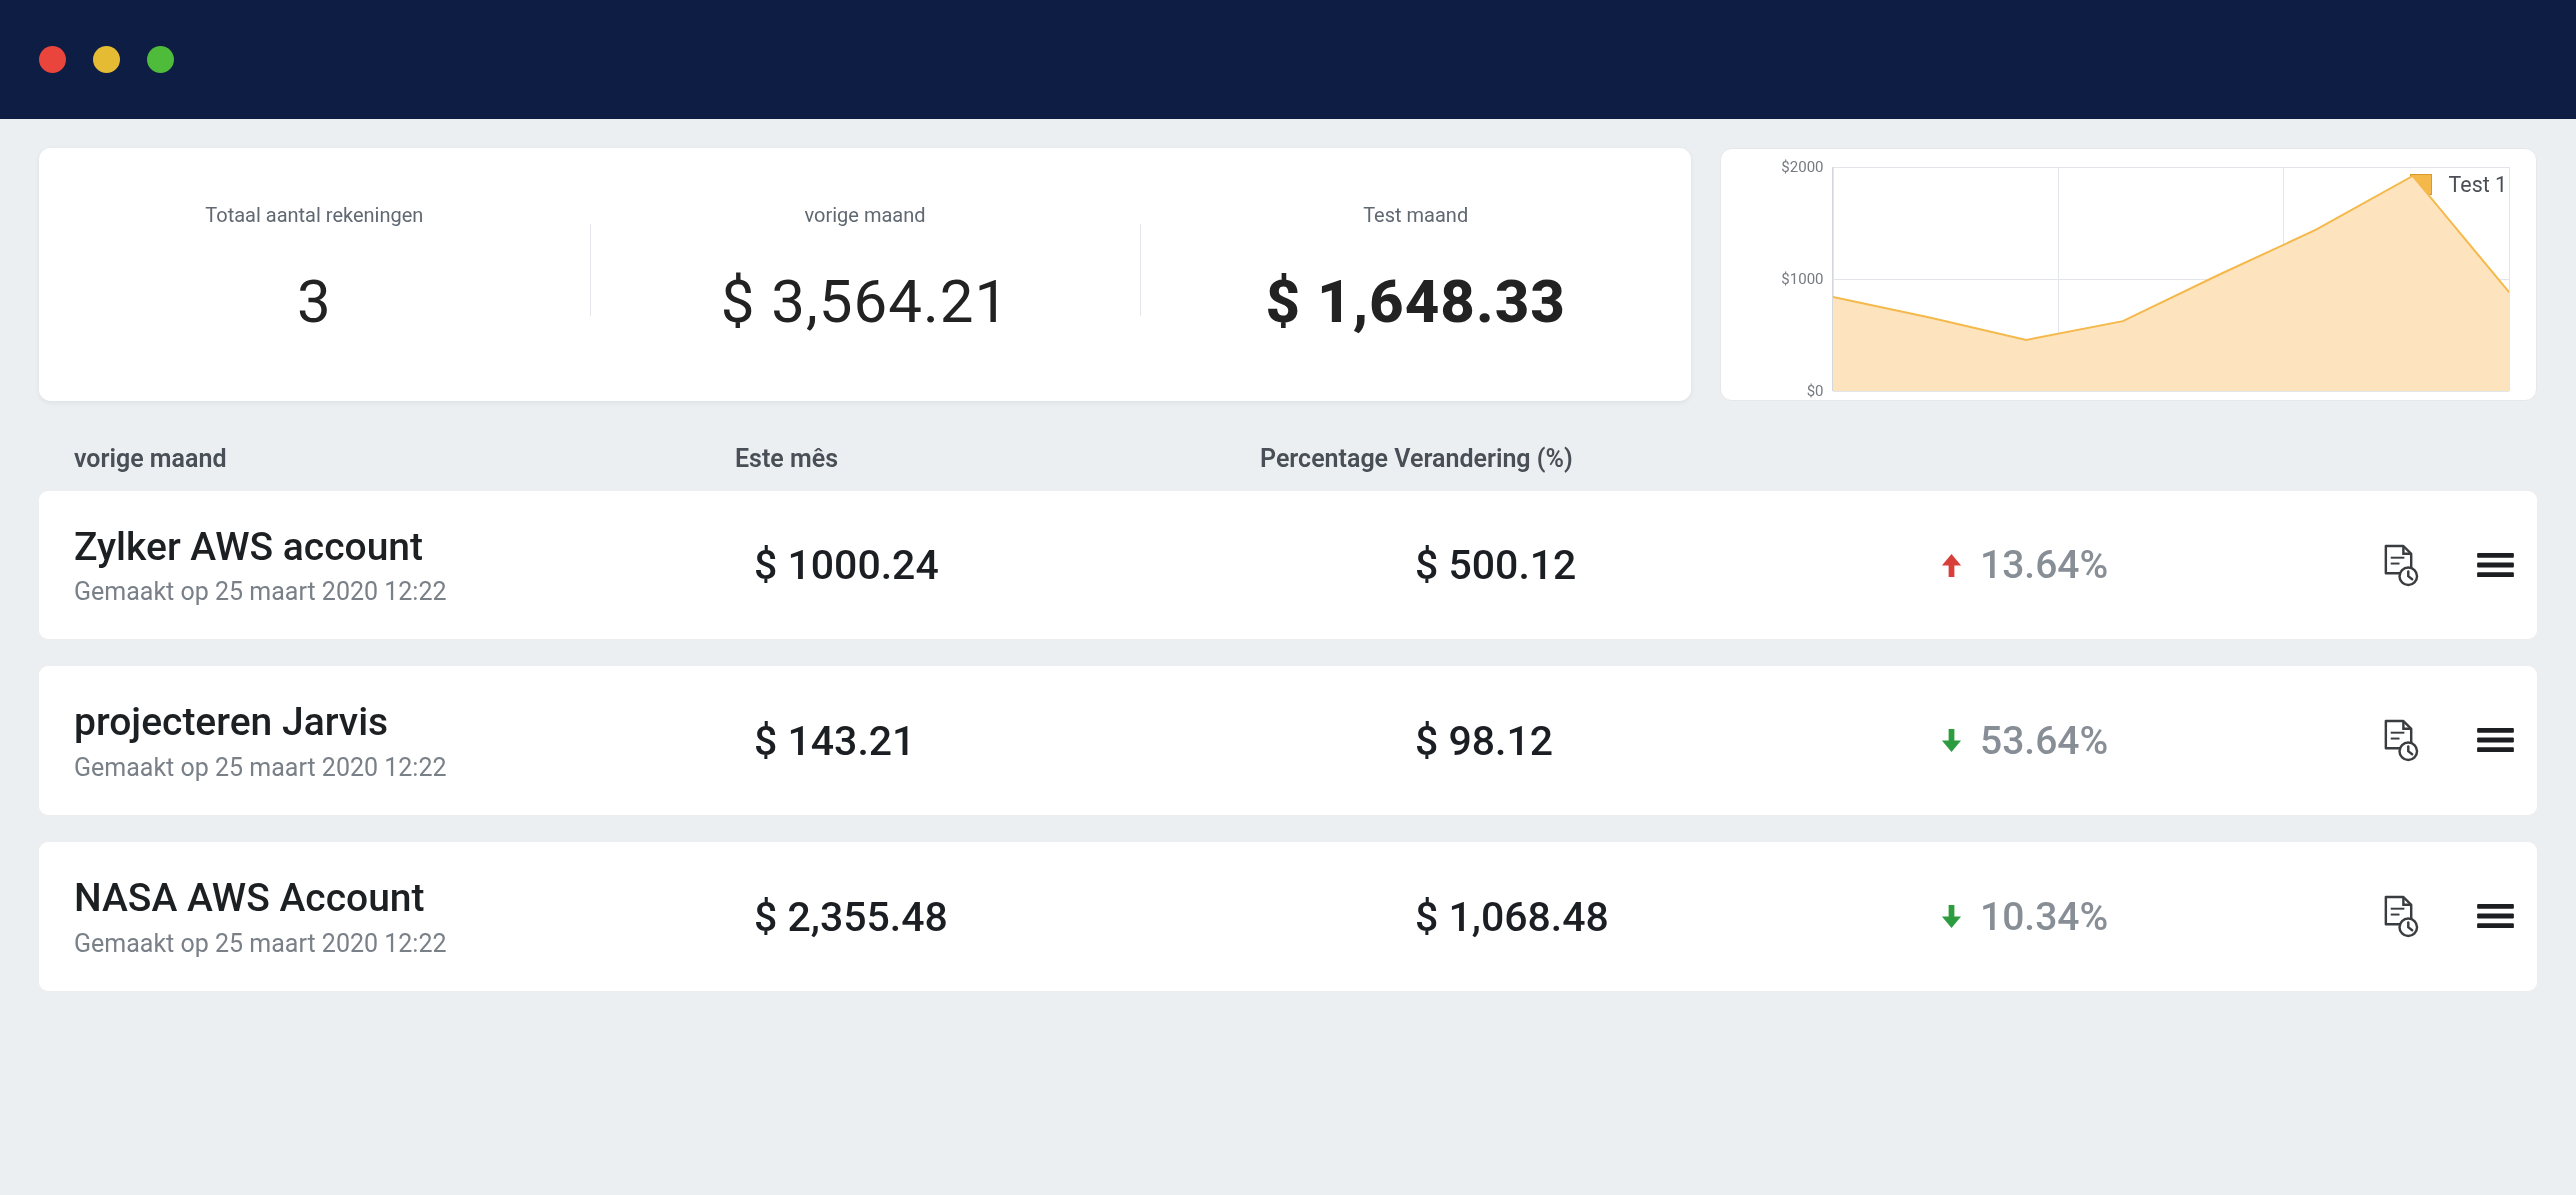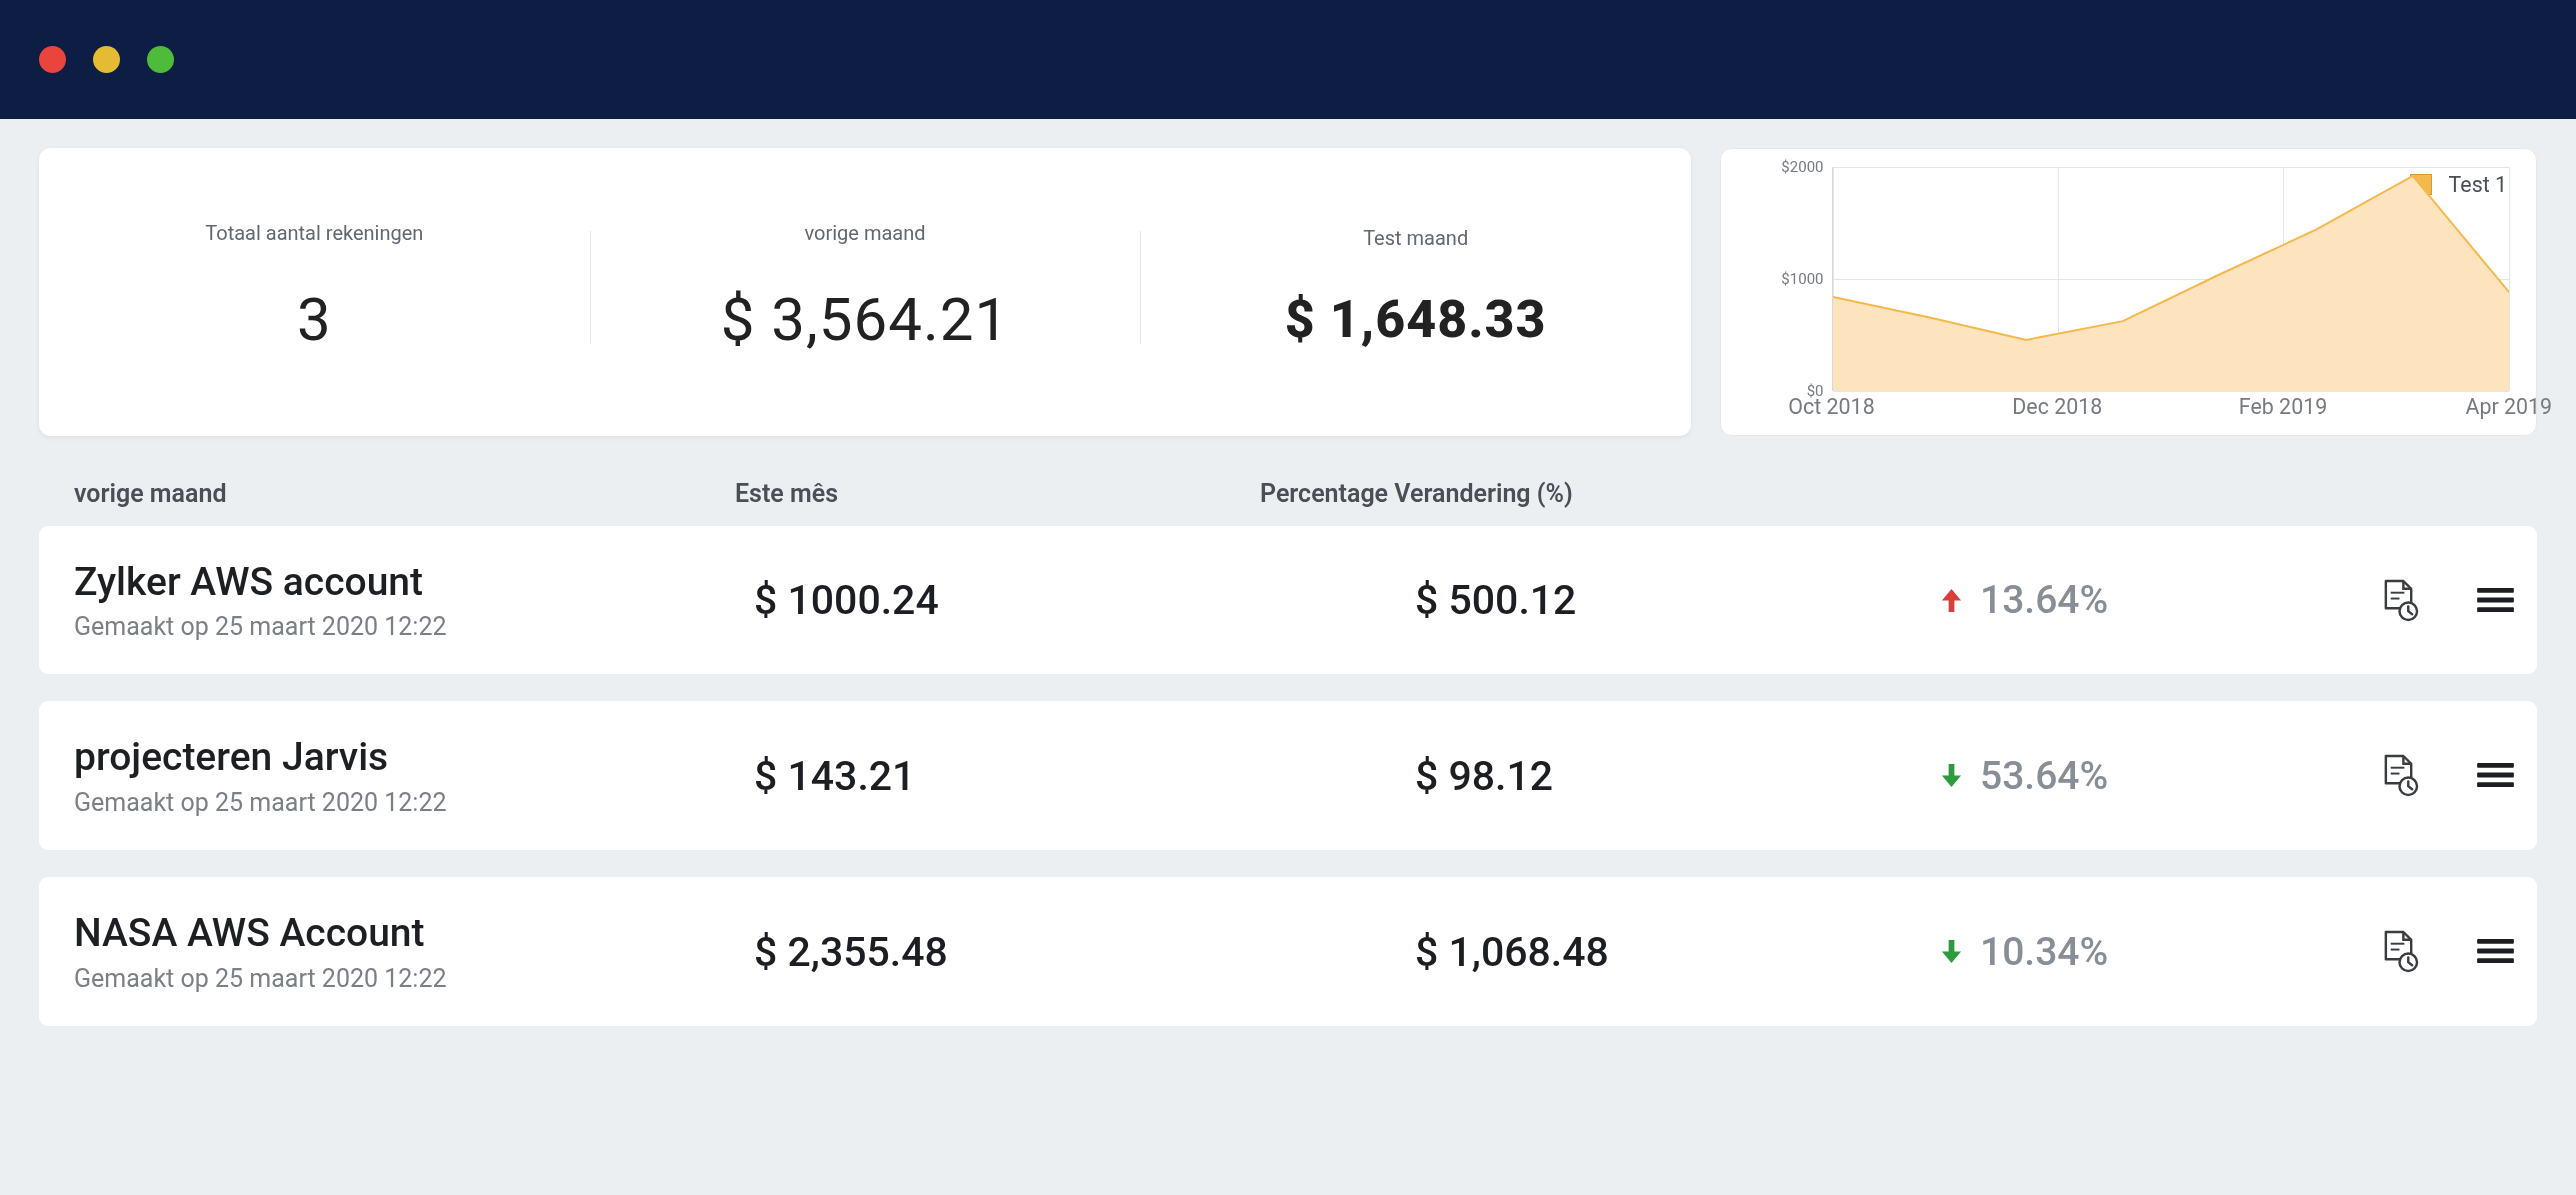--- a/index.html
+++ b/index.html
@@ -73,21 +73,21 @@
       margin-bottom: 39px;
     }
     .metric-value {
       font-size: 60px;
       font-weight: 400;
       color: #222;
       letter-spacing: 1px;
     }
     .metric.bold .metric-value {
       font-weight: 800;
-      font-size: 52px;
+      font-size: 60px;
     }
 
     .chart-card {
       background: #fff;
       border-radius: 11.7px;
       border: 1px solid #e5e7ea;
       width: 817px;
       padding: 17.5px 17.5px 9.7px 17.5px;
       position: relative;
     }
@@ -261,26 +261,20 @@
           <div class="y-tick" style="top: 0%;">$2000</div>
           <div class="grid-x-line" style="left: 0%;"></div>
           <div class="grid-x-line" style="left: 33.3333%;"></div>
           <div class="grid-x-line" style="left: 66.6667%;"></div>
           <div class="grid-x-line" style="left: 100%;"></div>
           <svg class="area" viewBox="0 0 700 230" preserveAspectRatio="none">
             <path d="M0 133.4 L100 154.55999999999997 L200 177.56 L300 158.23999999999998 L400 110.39999999999999 L500 64.4 L600 9.200000000000008 L700 128.8 L 700 230 L 0 230 Z" fill="#fde4bf" stroke="none"></path>
             <path d="M0 133.4 L100 154.55999999999997 L200 177.56 L300 158.23999999999998 L400 110.39999999999999 L500 64.4 L600 9.200000000000008 L700 128.8" fill="none" stroke="#f5b84a" stroke-width="2" vector-effect="non-scaling-stroke"></path>
           </svg>
         </div>
-      <div class="x-axis" id="x-axis">
-          <div class="x-tick" style="left: 0%;">Oct 2018</div>
-          <div class="x-tick" style="left: 33.3333%;">Dec 2018</div>
-          <div class="x-tick" style="left: 66.6667%;">Feb 2019</div>
-          <div class="x-tick" style="left: 100%;">Apr 2019</div>
-        </div>
     </div>
 
   </div>
 
   <div class="table-header">
     <div class="col-prev">vorige maand</div>
     <div class="col-this">Este mês</div>
     <div class="col-pct">Percentage Verandering (%)</div>
     <div class="col-act"></div>
   </div>

